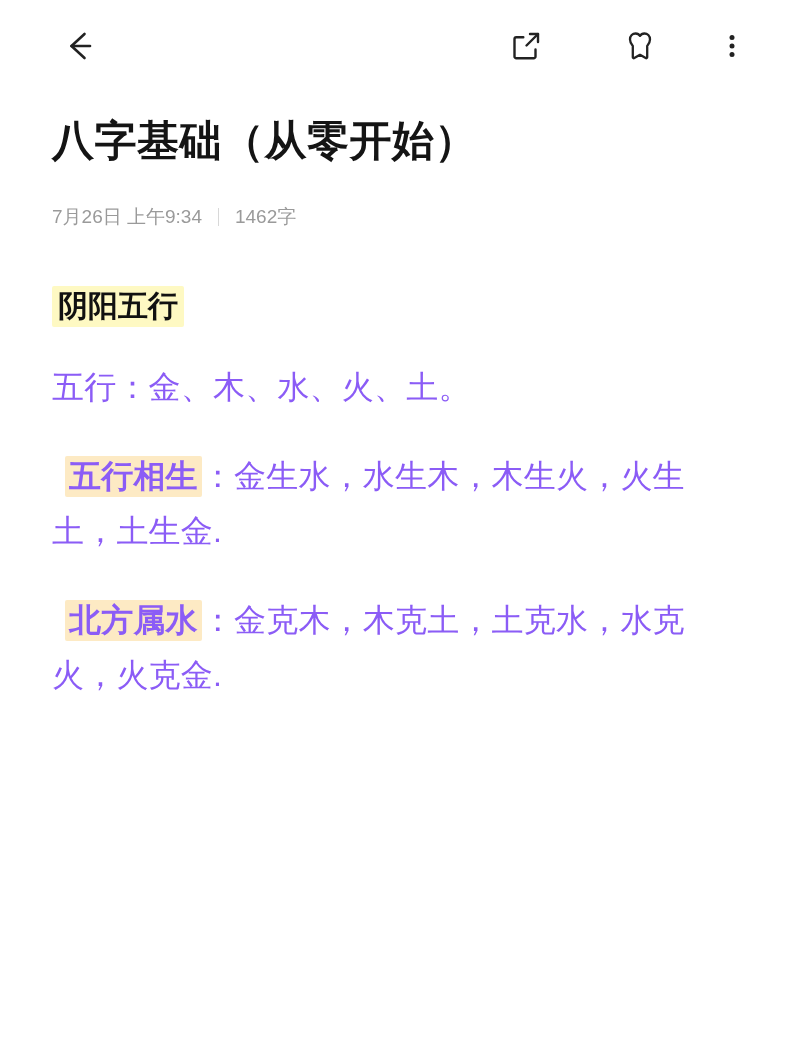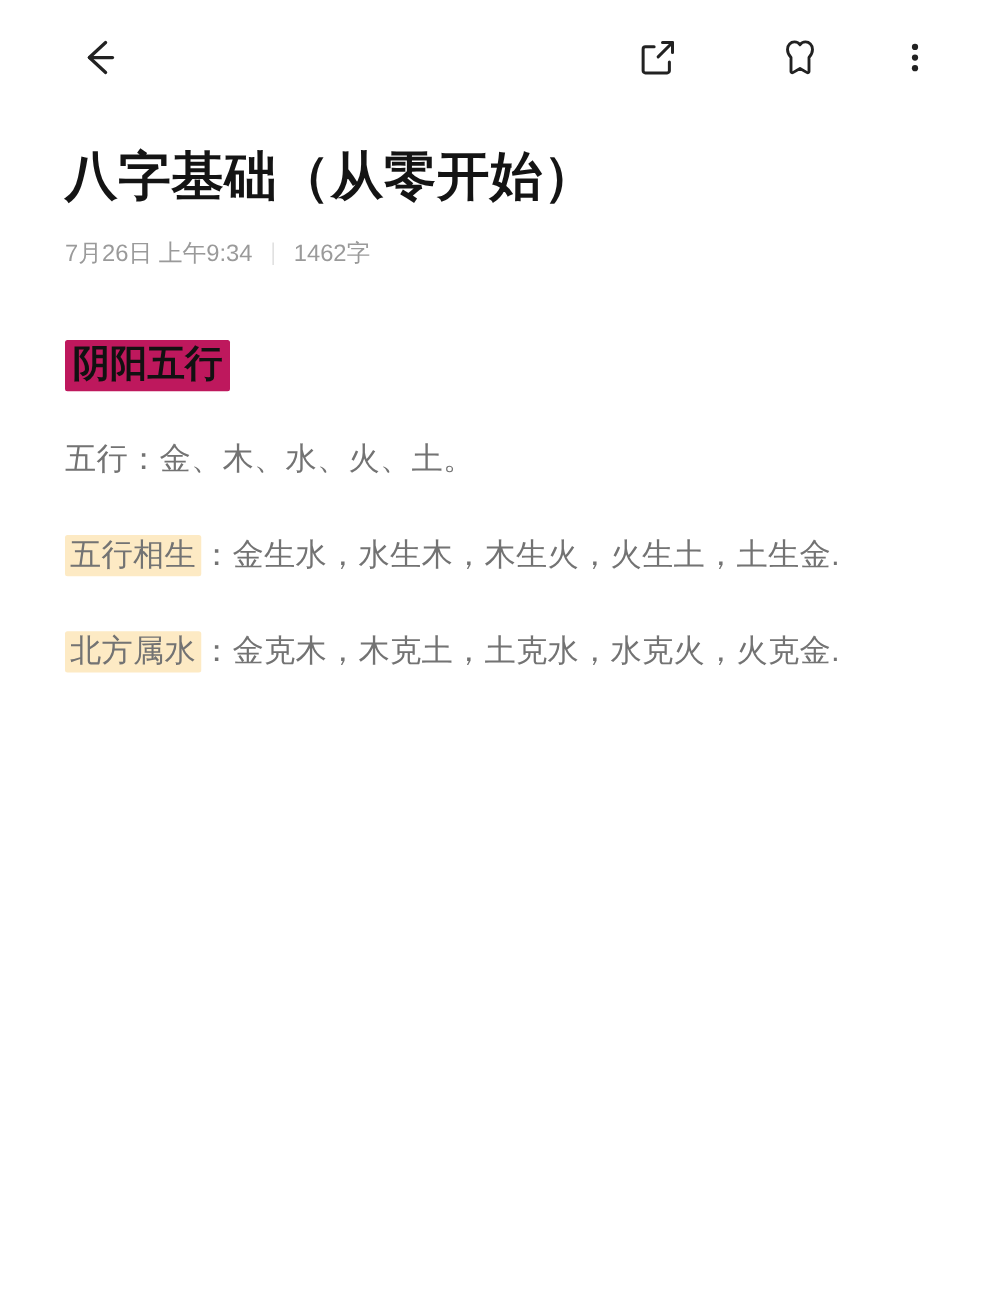--- a/index.html
+++ b/index.html
@@ -51,21 +51,21 @@
   }
   .title {
     font-size: 42px;
     line-height: 1.28;
     font-weight: bold;
     letter-spacing: 0.5px;
     margin: 22px 0 0 0;
     color: #141414;
   }
   .meta {
-    margin-top: 22px;
+    margin-top: 36px;
     font-size: 19px;
     color: #9a9a9a;
     display: flex;
     align-items: center;
     gap: 16px;
   }
   .meta .divider {
     display: inline-block;
     width: 1px;
     height: 18px;
@@ -73,37 +73,38 @@
   }
 
   .section-heading {
     margin: 56px 0 0 0;
     font-size: 30px;
     font-weight: bold;
     line-height: 1.35;
     color: #111111;
   }
   .section-heading .hl {
-    background: #be185d;
+    background: #fef9c3;
     padding: 3px 6px 5px 6px;
     border-radius: 2px;
   }
 
   p.body {
     margin: 34px 0 0 0;
-    font-size: 25px;
+    font-size: 32px;
     line-height: 1.72;
-    color: #737373;
+    color: #8b5cf6;
     letter-spacing: 0.2px;
   }
   p.body .hl-label {
     background: #fdeac4;
-    font-weight: normal;
+    font-weight: bold;
     padding: 2px 4px 3px 4px;
     border-radius: 2px;
+    margin-left: 13px;
   }
 </style>
 </head>
 <body>
 
 <div class="page">
 
   <div class="topbar">
     <div class="icon-btn back">
       <svg width="40" height="40" viewBox="0 0 40 40" fill="none" aria-hidden="true">

